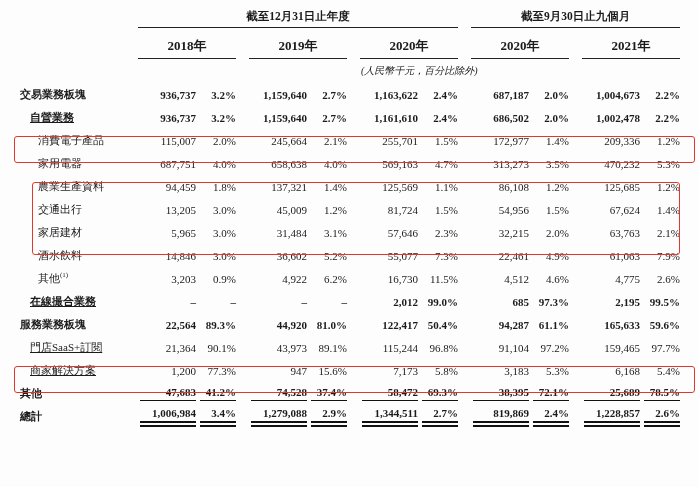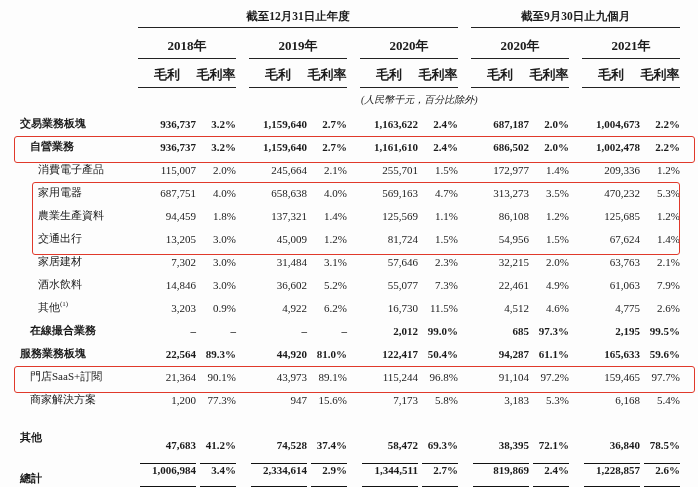--- a/index.html
+++ b/index.html
@@ -23,30 +23,30 @@
   .line{border-bottom:1px solid #222;}
   tr.group-row th{height:24px;font-size:11.5px;}
   tr.year-row th{height:27px;}
   tr.sub-row th{height:25px;}
   tr.note-row td{height:22px;}
   tr.note-row2 td{height:24px;}
   .note{font-style:italic;font-weight:normal;font-size:10px;text-align:left;white-space:nowrap;overflow:visible;}
   tbody td{height:23px;font-size:11px;vertical-align:middle;padding:0;white-space:nowrap;}
   td.lbl{text-align:left;margin-top:40px;}
   td.lbl .lv0{padding-left:2px;}
-  td.lbl .lv1{padding-left:12px;}
+  td.lbl .lv1{padding-left:12px;text-decoration:underline;}
   td.lbl .lv2{padding-left:20px;}
   td.val{text-align:right;}
   tr.b td{font-weight:bold;}
   sup{font-size:7px;line-height:0;}
   td.val span{display:inline-block;text-align:right;}
   td.val.gp span{min-width:56px;}
   td.val.mg span{min-width:36px;}
-  tr.rule-single td.val span{border-bottom:1.2px solid #111;padding-bottom:12px;margin-top:28px;}
-  tr.rule-double td.val span{border-bottom:6px double #111;padding-bottom:10px;}
+  tr.rule-single td.val span{border-bottom:1.2px solid #111;padding-bottom:2px;}
+  tr.rule-double td.val span{border-bottom:6px double #111;padding-bottom:2px;}
   .redbox{
     position:absolute;
     border:1.6px solid #e0392b;
     border-radius:3px;
     pointer-events:none;
   }
 </style>
 </head>
 <body>
 
@@ -81,37 +81,20 @@
         <th colspan="2" class="line">2018年</th>
         <th></th>
         <th colspan="2" class="line">2019年</th>
         <th></th>
         <th colspan="2" class="line">2020年</th>
         <th></th>
         <th colspan="2" class="line">2020年</th>
         <th></th>
         <th colspan="2" class="line">2021年</th>
       </tr>
-      <tr class="sub-row">
-        <th></th>
-        <th class="line">毛利</th>
-        <th class="line">毛利率</th>
-        <th></th>
-        <th class="line">毛利</th>
-        <th class="line">毛利率</th>
-        <th></th>
-        <th class="line">毛利</th>
-        <th class="line">毛利率</th>
-        <th></th>
-        <th class="line">毛利</th>
-        <th class="line">毛利率</th>
-        <th></th>
-        <th class="line">毛利</th>
-        <th class="line">毛利率</th>
-      </tr>
       <tr class="note-row">
         <td colspan="7"></td>
         <td colspan="2" class="note">(人民幣千元，百分比除外)</td>
         <td colspan="6"></td>
       </tr>
     </thead>
     <tbody id="tbody">
         <tr class="b">
           <td class="lbl"><span class="lv0">交易業務板塊</span></td>
           <td class="val gp"><span>936,737</span></td>
@@ -209,21 +192,21 @@
           <td class="val mg"><span>1.5%</span></td>
           <td></td>
           <td class="val gp"><span>54,956</span></td>
           <td class="val mg"><span>1.5%</span></td>
           <td></td>
           <td class="val gp"><span>67,624</span></td>
           <td class="val mg"><span>1.4%</span></td>
         </tr>
         <tr>
           <td class="lbl"><span class="lv2">家居建材</span></td>
-          <td class="val gp"><span>7,302</span></td>
+          <td class="val gp"><span>5,965</span></td>
           <td class="val mg"><span>3.0%</span></td>
           <td></td>
           <td class="val gp"><span>31,484</span></td>
           <td class="val mg"><span>3.1%</span></td>
           <td></td>
           <td class="val gp"><span>57,646</span></td>
           <td class="val mg"><span>2.3%</span></td>
           <td></td>
           <td class="val gp"><span>32,215</span></td>
           <td class="val mg"><span>2.0%</span></td>
@@ -340,29 +323,29 @@
           <td></td>
           <td class="val gp"><span>74,528</span></td>
           <td class="val mg"><span>37.4%</span></td>
           <td></td>
           <td class="val gp"><span>58,472</span></td>
           <td class="val mg"><span>69.3%</span></td>
           <td></td>
           <td class="val gp"><span>38,395</span></td>
           <td class="val mg"><span>72.1%</span></td>
           <td></td>
-          <td class="val gp"><span>36,840</span></td>
+          <td class="val gp"><span>25,689</span></td>
           <td class="val mg"><span>78.5%</span></td>
         </tr>
         <tr class="b rule-double">
           <td class="lbl"><span class="lv0">總計</span></td>
           <td class="val gp"><span>1,006,984</span></td>
           <td class="val mg"><span>3.4%</span></td>
           <td></td>
-          <td class="val gp"><span>2,334,614</span></td>
+          <td class="val gp"><span>1,279,088</span></td>
           <td class="val mg"><span>2.9%</span></td>
           <td></td>
           <td class="val gp"><span>1,344,511</span></td>
           <td class="val mg"><span>2.7%</span></td>
           <td></td>
           <td class="val gp"><span>819,869</span></td>
           <td class="val mg"><span>2.4%</span></td>
           <td></td>
           <td class="val gp"><span>1,228,857</span></td>
           <td class="val mg"><span>2.6%</span></td>

